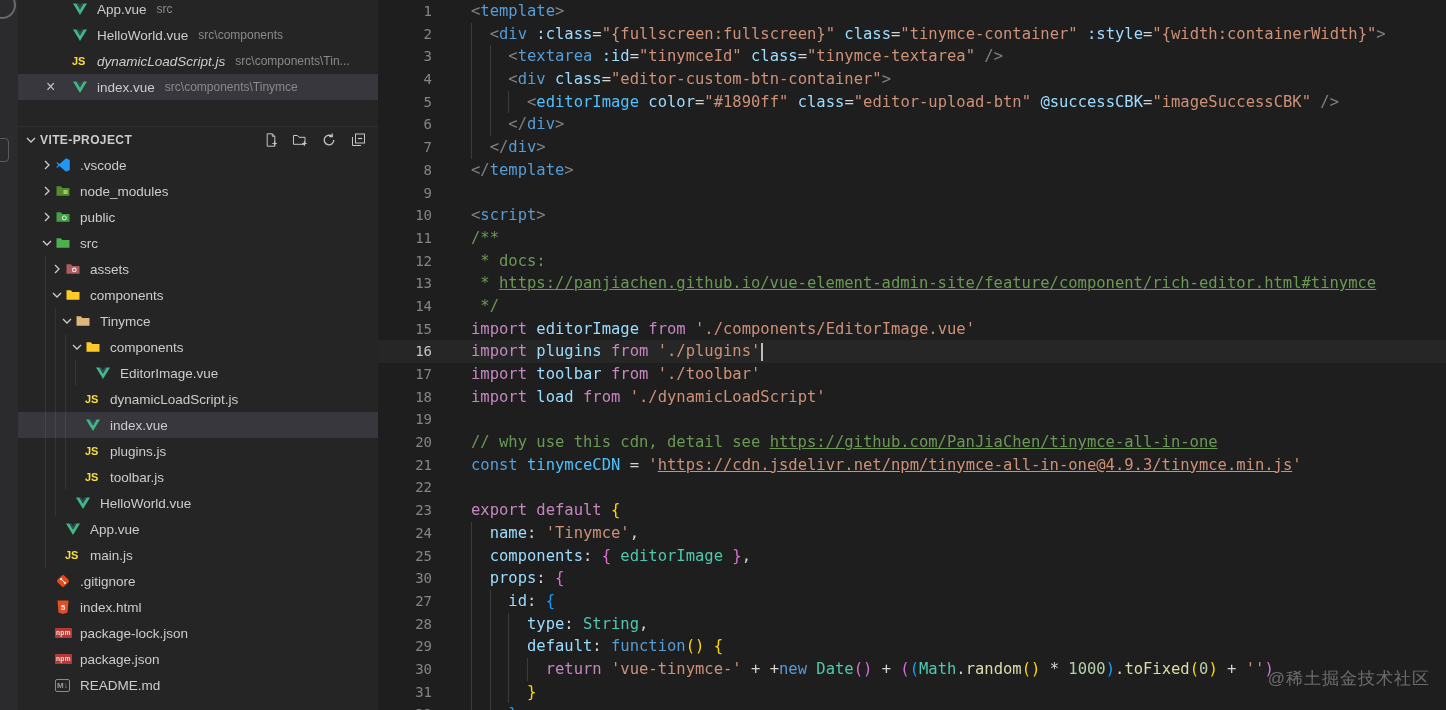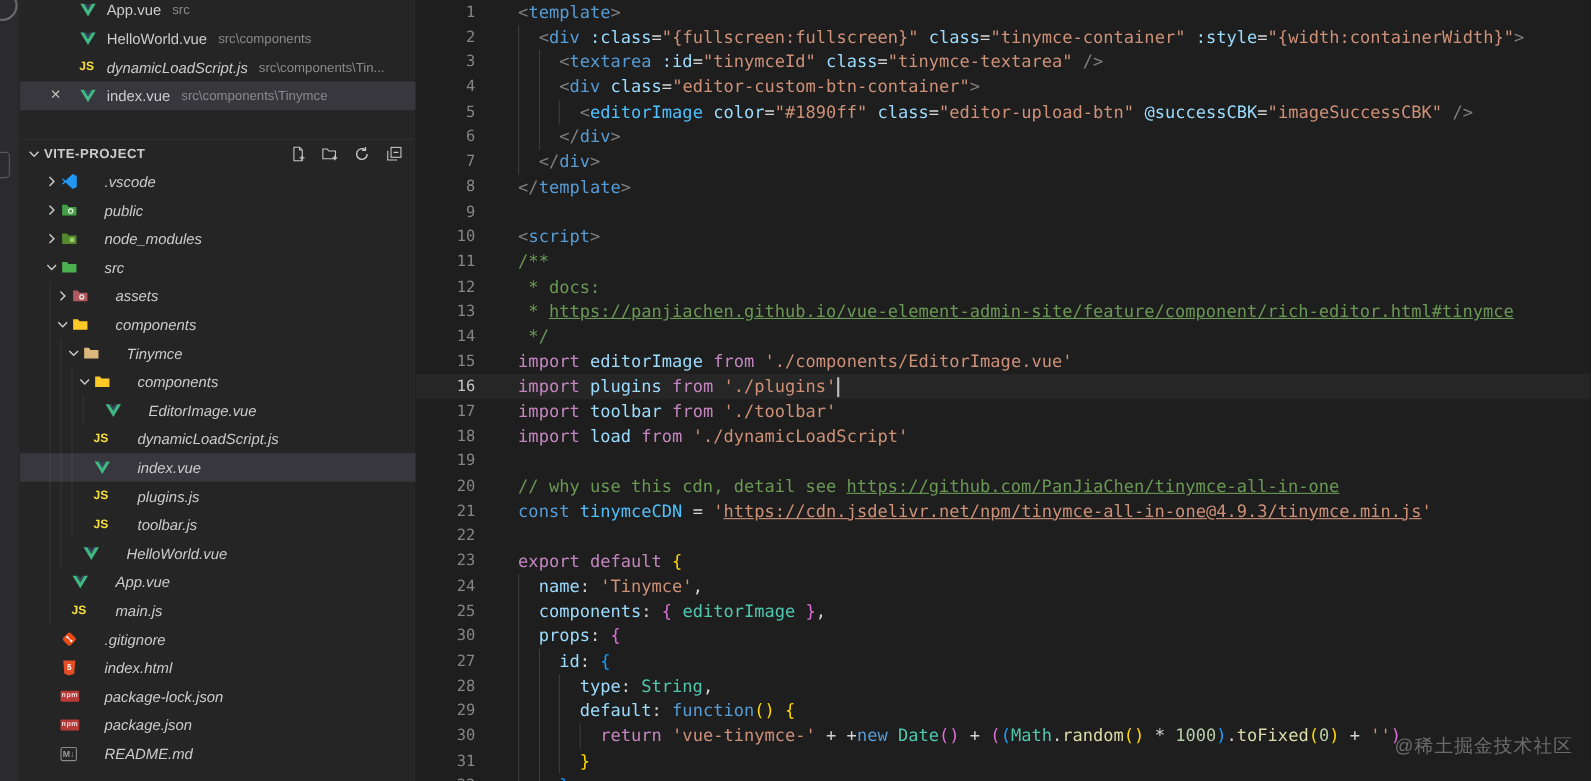--- a/index.html
+++ b/index.html
@@ -28,21 +28,21 @@
   .sect-header .chev-slot{width:18px;display:flex;justify-content:center;flex:none;}
   .sect-label{font-weight:bold;font-size:12.5px;color:#cccccc;}
   .proj-label{font-weight:bold;font-size:12px;letter-spacing:.4px;}
   .proj-actions{position:absolute;right:12px;top:0;height:26px;display:flex;align-items:center;gap:13px;}
   .proj-actions .act{width:16px;height:16px;display:flex;}
   .tree{position:absolute;top:152px;left:0;right:0;}
   .tree-row{height:26px;display:flex;align-items:center;position:relative;}
   .tree-row.selected{background:#37373d;}
   .chev-slot{width:17px;display:flex;justify-content:center;flex:none;}
   .tree-icon{width:20px;flex:none;display:flex;align-items:center;}
-  .tree-label{margin-left:20px;white-space:nowrap;font-style:italic;}
+  .tree-label{margin-left:5px;white-space:nowrap;}
   .tg{position:absolute;top:0;bottom:0;width:1px;background:rgba(255,255,255,0.07);}
 
   
   .js-ic{color:#f5de3e;font-weight:bold;font-size:11px;font-family:"Liberation Sans",sans-serif;}
   .npm-ic{background:#b73a36;color:#f0dddd;font-size:6.5px;font-weight:bold;line-height:1;padding:2px 1px;border-radius:1px;letter-spacing:.4px;}
   .md-ic{border:1px solid #8a8a8a;color:#9a9a9a;font-size:8px;font-weight:bold;padding:0 1px;border-radius:2px;line-height:11px;}
 
   
   .editor{position:absolute;left:378px;top:0;width:1068px;height:710px;background:#1e1e1e;overflow:hidden;}
   .cl{height:22.7px;display:flex;white-space:pre;position:relative;
@@ -172,39 +172,39 @@
           <span class="tree-label">.vscode</span>
         </div>
         <div class="tree-row" style="padding-left: 20px;">
           <span class="chev-slot">
             <svg width="16" height="16" viewBox="0 0 16 16">
               <path d="M6 4l4 4-4 4" fill="none" stroke="#cccccc" stroke-width="1.3"></path>
             </svg>
           </span>
           <span class="tree-icon">
             <svg width="16" height="16" viewBox="0 0 16 16">
+              <path d="M1.5 3.2h4.3l1.5 1.9h7.2v7.7H1.5z" fill="#558b2f"></path>
+              <rect x="8.5" y="7" width="4" height="4" fill="#9ccc65"></rect>
+            </svg>
+          </span>
+          <span class="tree-label">node_modules</span>
+        </div>
+        <div class="tree-row" style="padding-left: 20px;">
+          <span class="chev-slot">
+            <svg width="16" height="16" viewBox="0 0 16 16">
+              <path d="M6 4l4 4-4 4" fill="none" stroke="#cccccc" stroke-width="1.3"></path>
+            </svg>
+          </span>
+          <span class="tree-icon">
+            <svg width="16" height="16" viewBox="0 0 16 16">
               <path d="M1.5 3.2h4.3l1.5 1.9h7.2v7.7H1.5z" fill="#43a047"></path>
               <circle cx="9.3" cy="8.9" r="2" fill="none" stroke="#e8f5e9" stroke-width="1"></circle>
             </svg>
           </span>
           <span class="tree-label">public</span>
-        </div>
-        <div class="tree-row" style="padding-left: 20px;">
-          <span class="chev-slot">
-            <svg width="16" height="16" viewBox="0 0 16 16">
-              <path d="M6 4l4 4-4 4" fill="none" stroke="#cccccc" stroke-width="1.3"></path>
-            </svg>
-          </span>
-          <span class="tree-icon">
-            <svg width="16" height="16" viewBox="0 0 16 16">
-              <path d="M1.5 3.2h4.3l1.5 1.9h7.2v7.7H1.5z" fill="#558b2f"></path>
-              <rect x="8.5" y="7" width="4" height="4" fill="#9ccc65"></rect>
-            </svg>
-          </span>
-          <span class="tree-label">node_modules</span>
         </div>
         <div class="tree-row" style="padding-left: 20px;">
           <span class="chev-slot">
             <svg width="16" height="16" viewBox="0 0 16 16">
               <path d="M4 6l4 4 4-4" fill="none" stroke="#cccccc" stroke-width="1.3"></path>
             </svg>
           </span>
           <span class="tree-icon">
             <svg width="16" height="16" viewBox="0 0 16 16">
               <path d="M1.5 3.2h4.3l1.5 1.9h7.2v7.7H1.5z" fill="#4caf50"></path>

